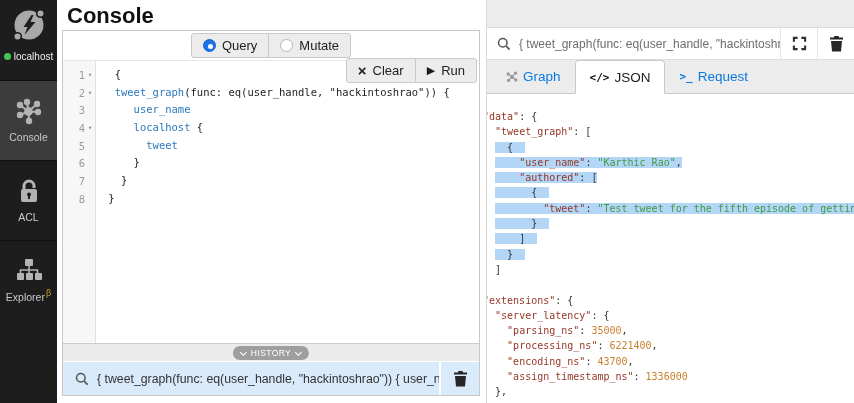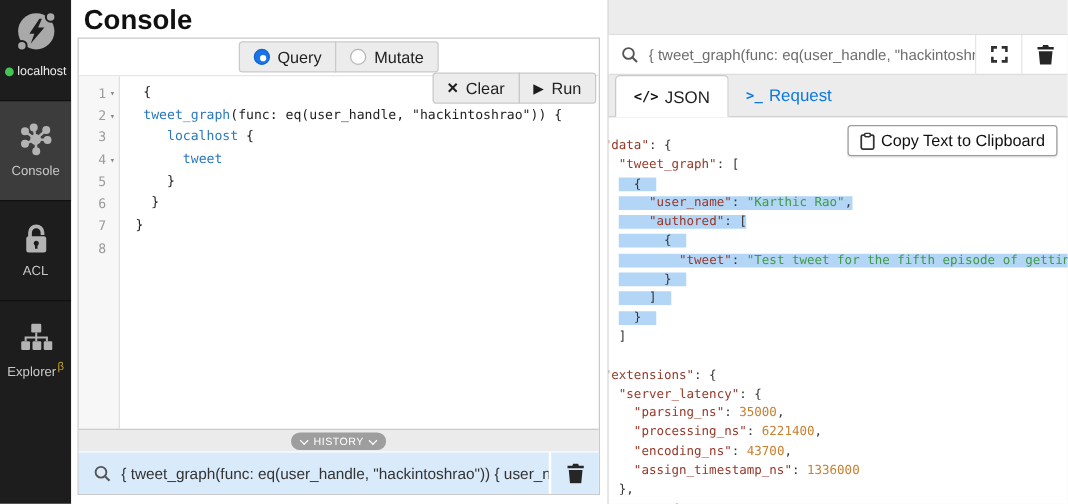--- a/index.html
+++ b/index.html
@@ -212,20 +212,21 @@
             <span class="fold"> </span>
           </div>
           <div class="gut-line">
             <span class="lnum">8</span>
             <span class="fold"> </span>
           </div>
         </div>
       <div class="code">
           <div class="cm-line"><span class="c-plain">  {</span></div>
           <div class="cm-line"><span class="c-plain">  </span><span class="c-kw">tweet_graph</span><span class="c-plain">(func: eq(user_handle, "hackintoshrao")) {</span></div>
+          <div class="cm-line"><span class="c-plain">     </span><span class="c-kw">user_name</span></div>
           <div class="cm-line"><span class="c-plain">     </span><span class="c-kw">localhost</span><span class="c-plain"> {</span></div>
           <div class="cm-line"><span class="c-plain">       </span><span class="c-kw">tweet</span></div>
           <div class="cm-line"><span class="c-plain">     }</span></div>
           <div class="cm-line"><span class="c-plain">   }</span></div>
           <div class="cm-line"><span class="c-plain"> }</span></div>
         </div>
     </div>
 
     <div class="hist-strip">
       <div class="hist-pill">
@@ -263,38 +264,47 @@
       </svg>
     </span>
     <span class="icell">
       <svg width="15" height="17" viewBox="0 0 15 17">
         <path d="M5.5 1 h4 l.6 1.5 h3.9 v2 H1 v-2 h3.9 Z M2 6 h11 l-1 10.5 H3 Z" fill="#262626"></path>
       </svg>
     </span>
   </div>
 
   <div class="rtabs">
+    <div class="tab">
+      <svg width="12" height="12" viewBox="0 0 14 14">
+        <g stroke="#9a9a9a" stroke-width="1.2" fill="#9a9a9a">
+          <line x1="7" y1="7" x2="2.5" y2="3.5"></line>
+            <line x1="7" y1="7" x2="11" y2="2.5"></line>
+          <line x1="7" y1="7" x2="11.5" y2="10.5"></line>
+            <line x1="7" y1="7" x2="3" y2="11"></line>
+          <circle cx="7" cy="7" r="1.7"></circle>
+            <circle cx="2.5" cy="3.5" r="1.3"></circle>
+            <circle cx="11" cy="2.5" r="1.3"></circle>
+          <circle cx="11.5" cy="10.5" r="1.3"></circle>
+            <circle cx="3" cy="11" r="1.3"></circle>
+        </g>
+      </svg>
+      <span>Graph</span>
+    </div>
     <div class="tab active">
       <span class="tab-ic">&lt;/&gt;</span>
       <span>JSON</span>
     </div>
     <div class="tab">
       <span class="tab-ic">&gt;_</span>
       <span>Request</span>
     </div>
   </div>
 
   <div class="rcontent">
-    <button class="copy-btn">
-      <svg width="12" height="14" viewBox="0 0 12 14">
-        <rect x="1" y="2" width="10" height="11.2" rx="1.2" fill="none" stroke="#333" stroke-width="1.4"></rect>
-        <rect x="3.8" y="0.6" width="4.4" height="2.8" rx="0.8" fill="#fff" stroke="#333" stroke-width="1.2"></rect>
-      </svg>
-      <span>Copy Text to Clipboard</span>
-    </button>
     <div class="json-pre">
         <div class="j-line"><span class="jk">"data"</span><span class="jp">: {</span></div>
         <div class="j-line"><span class="jp">  </span><span class="jk">"tweet_graph"</span><span class="jp">: [</span></div>
         <div class="j-line"><span class="jp">  </span><span class="j-hl"><span class="jp">  {  </span></span></div>
         <div class="j-line"><span class="jp">  </span><span class="j-hl"><span class="jp">    </span><span class="jk">"user_name"</span><span class="jp">: </span><span class="js">"Karthic Rao"</span><span class="jp">,</span></span></div>
         <div class="j-line"><span class="jp">  </span><span class="j-hl"><span class="jp">    </span><span class="jk">"authored"</span><span class="jp">: [</span></span></div>
         <div class="j-line"><span class="jp">  </span><span class="j-hl"><span class="jp">      {  </span></span></div>
         <div class="j-line"><span class="jp">  </span><span class="j-hl"><span class="jp">        </span><span class="jk">"tweet"</span><span class="jp">: </span><span class="js">"Test tweet for the fifth episode of getting started with Dgraph"</span></span></div>
         <div class="j-line"><span class="jp">  </span><span class="j-hl"><span class="jp">      }  </span></span></div>
         <div class="j-line"><span class="jp">  </span><span class="j-hl"><span class="jp">    ]  </span></span></div>

